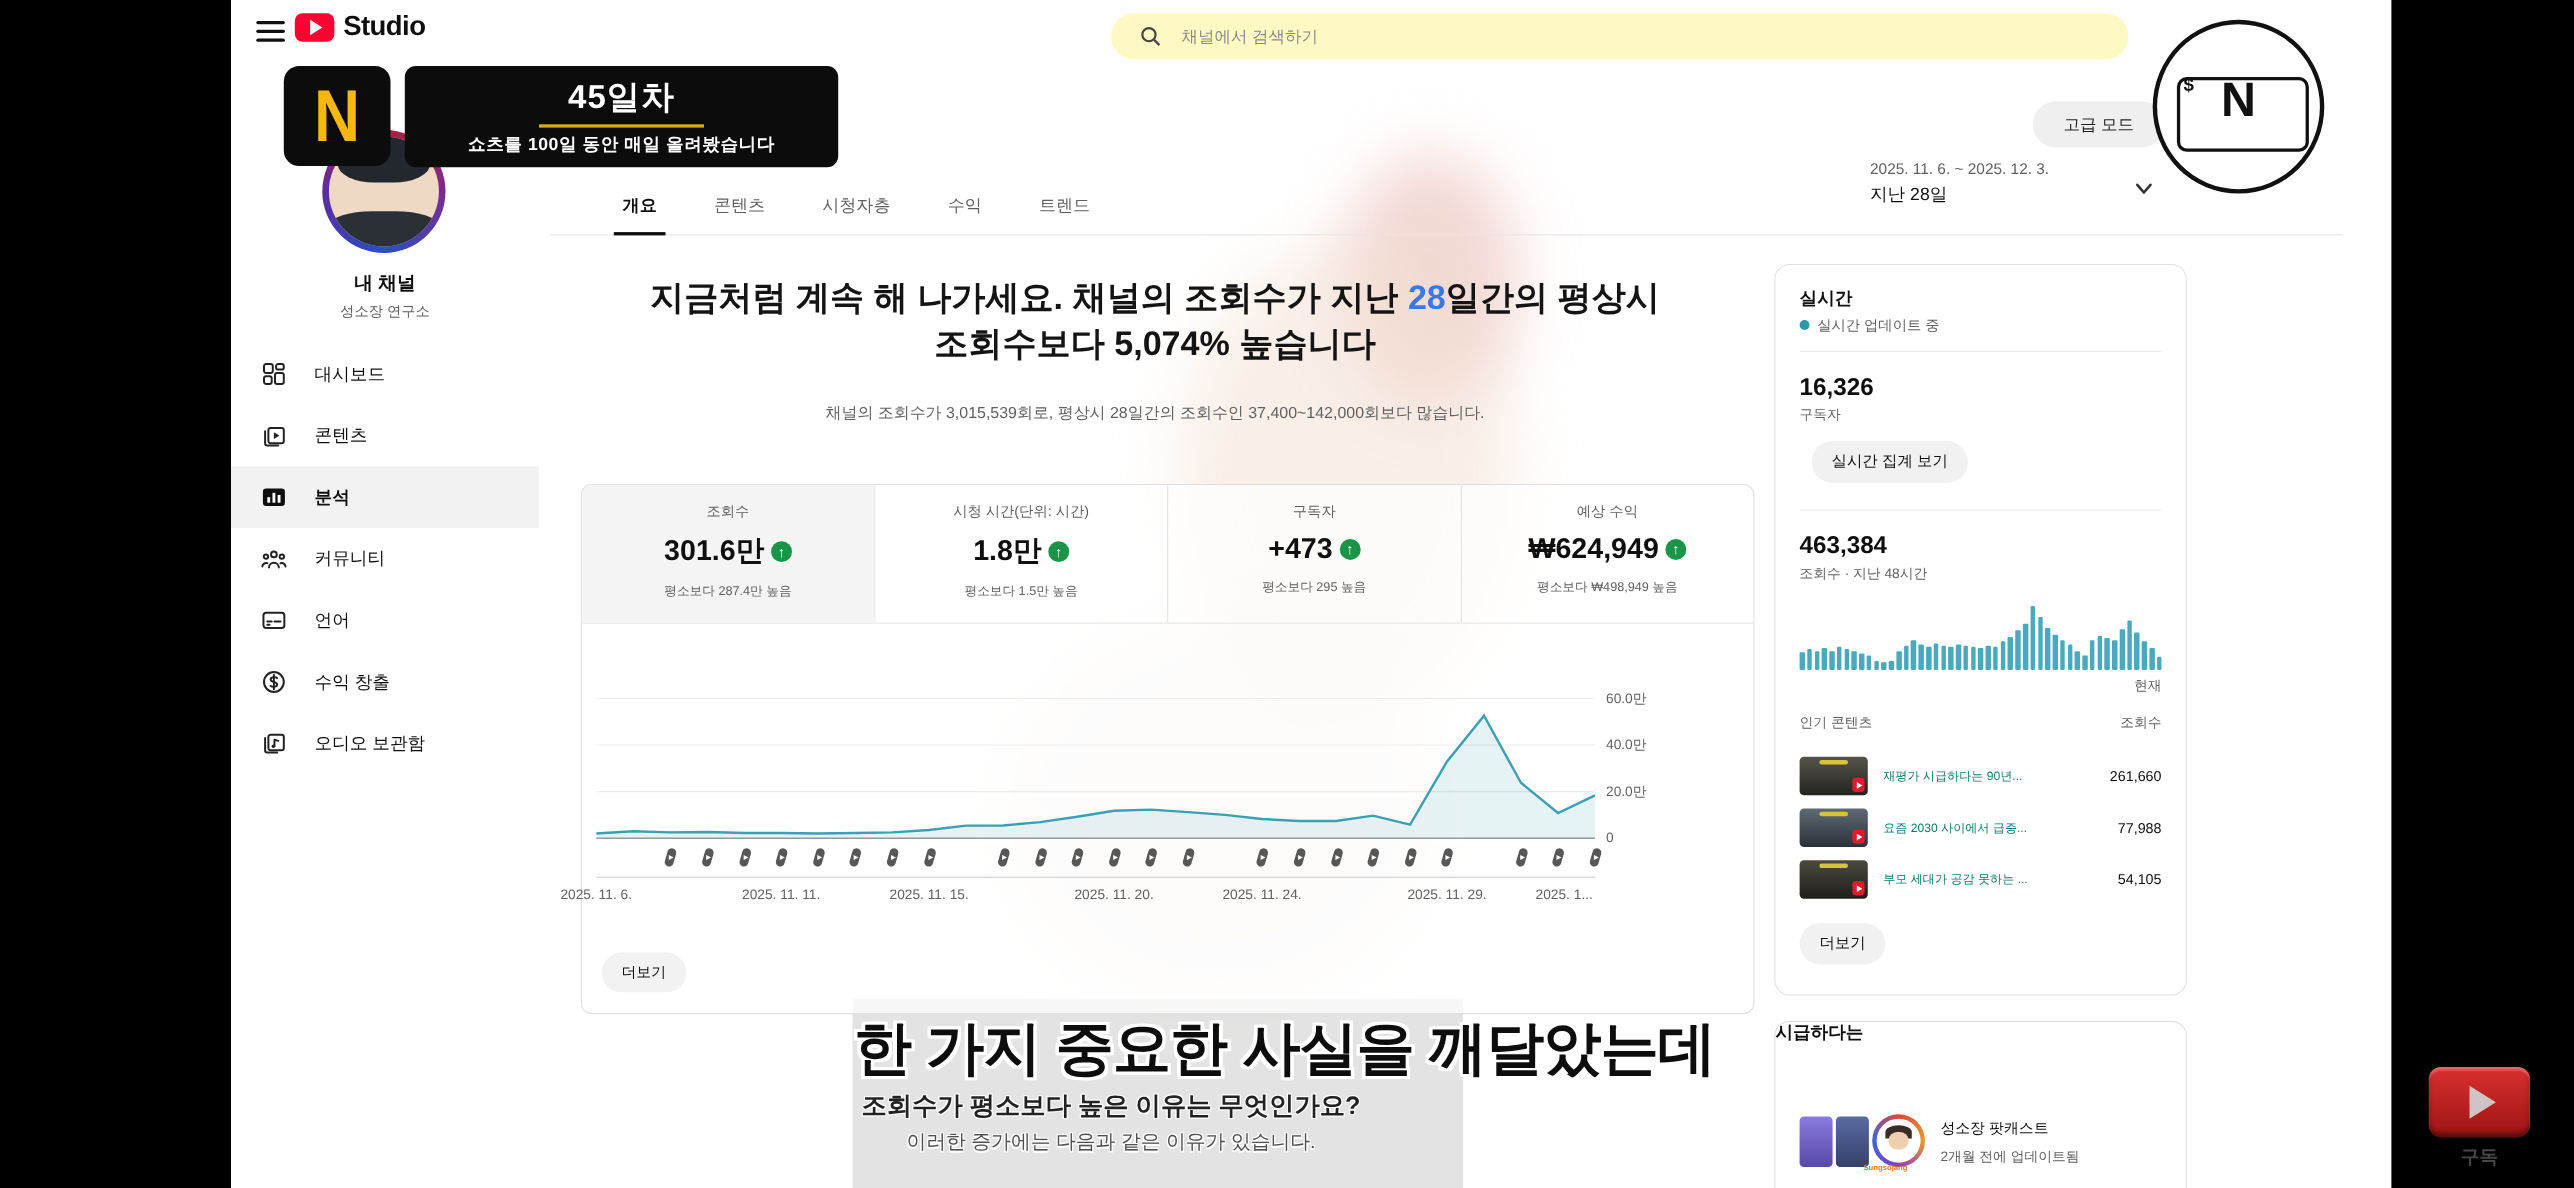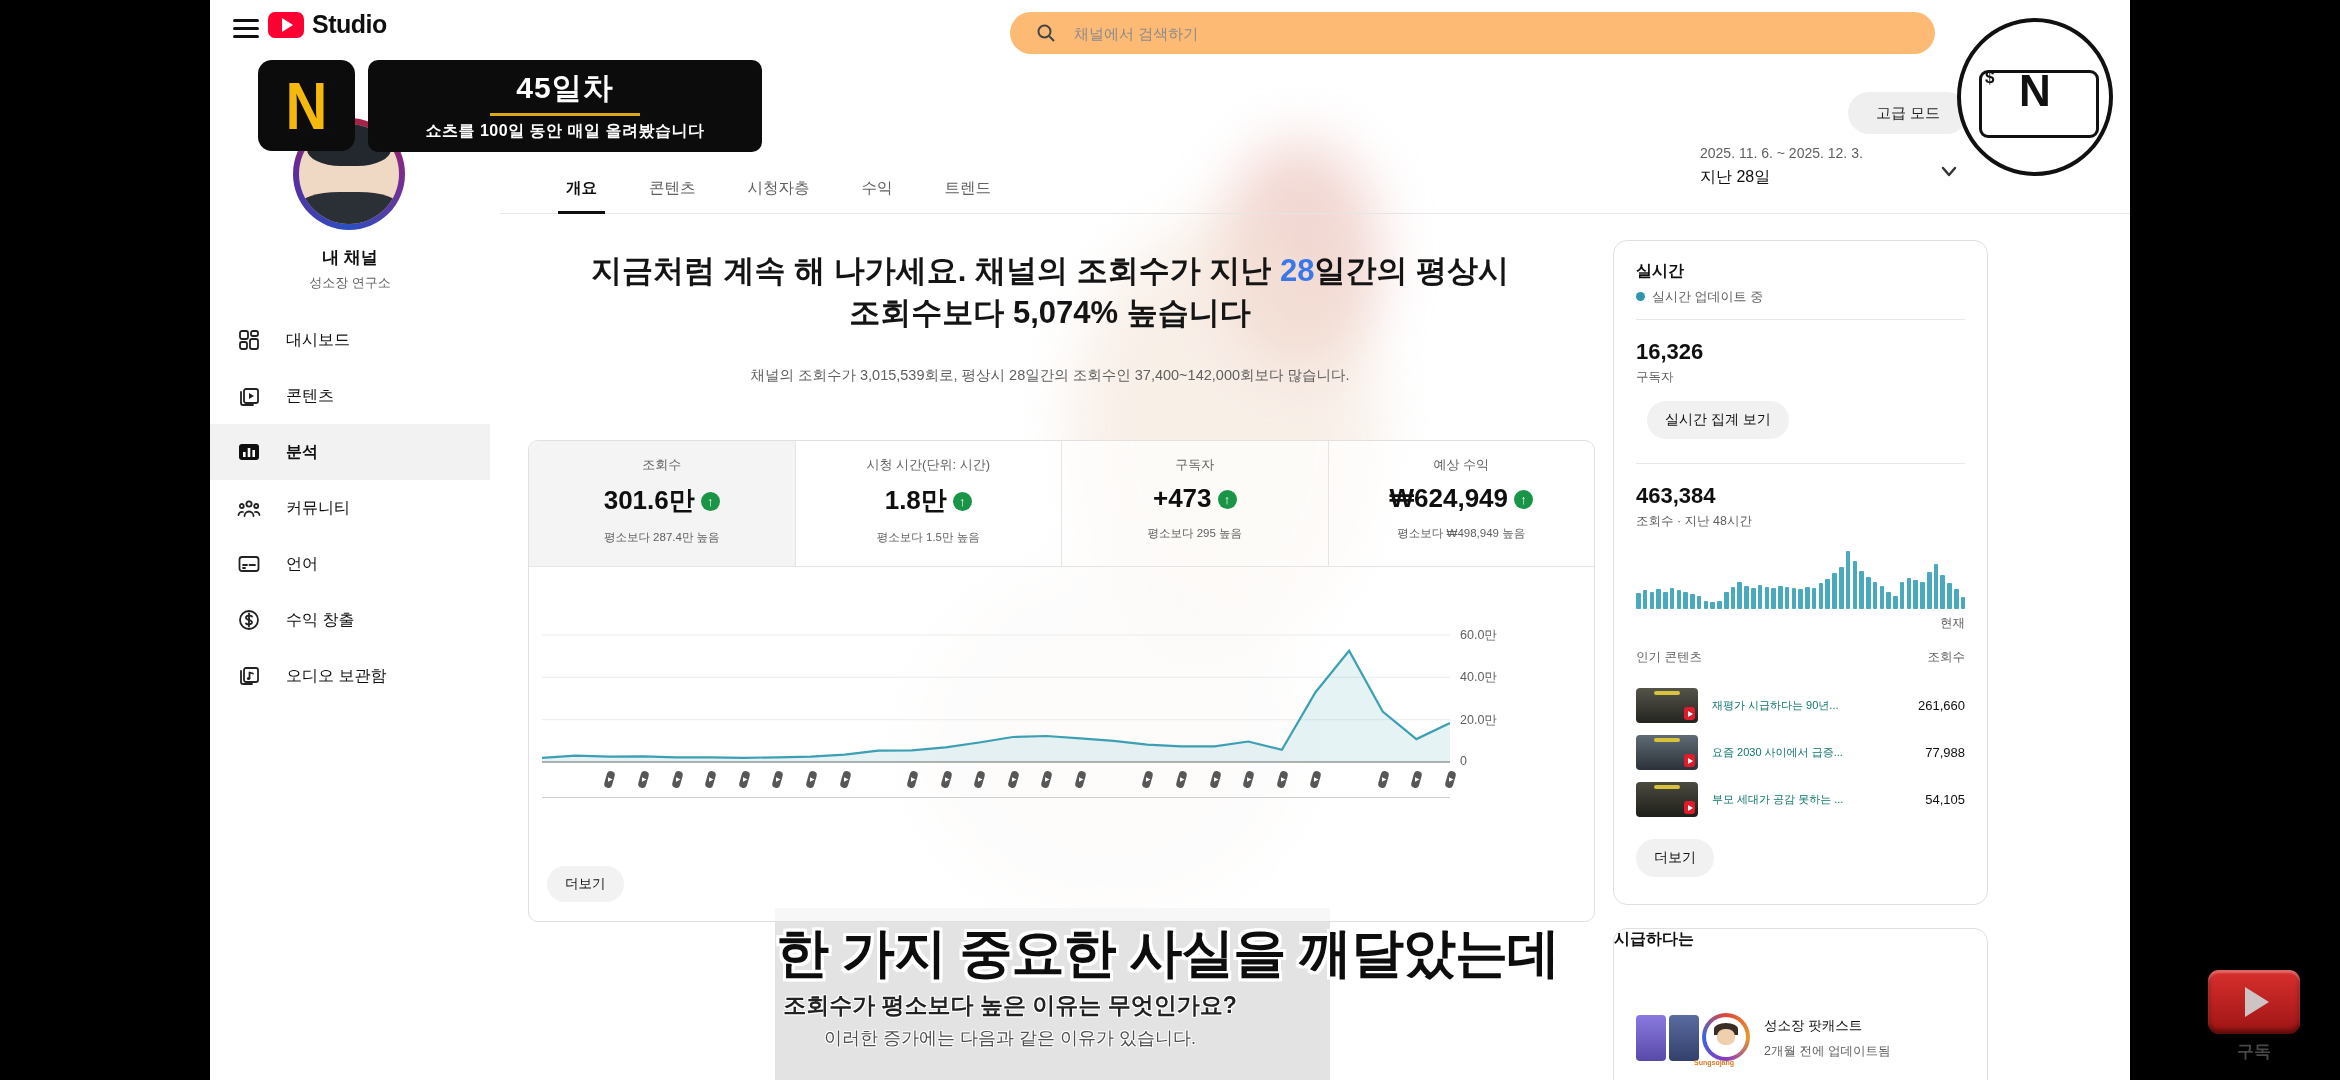--- a/index.html
+++ b/index.html
@@ -1,24 +1,24 @@
 <!DOCTYPE html>
 <html><head>
 <meta charset="utf-8">
 <style>
   html,body{margin:0;padding:0;background:#000;width:2340px;height:1080px;overflow:hidden;
     font-family:"Liberation Sans",sans-serif;-webkit-font-smoothing:antialiased;}
-  .screen{position:absolute;left:210px;top:0;width:1920px;height:1080px;background:#fff;overflow:hidden;}
+  .screen{position:absolute;left:210px;top:0;width:1920px;height:1080px;background:#fff;overflow:hidden;padding-left:44px;}
   .abs{position:absolute;}
   
   .hamburger span{display:block;width:26px;height:3px;background:#0f0f0f;border-radius:2px;margin:5px 0;}
   .yt-logo{width:36px;height:26px;background:#ff0033;border-radius:7px;display:flex;align-items:center;justify-content:center;}
   .yt-logo .tri{width:0;height:0;border-left:11px solid #fff;border-top:7px solid transparent;border-bottom:7px solid transparent;margin-left:2px;}
   .studio-txt{font-size:25px;font-weight:bold;color:#0f0f0f;letter-spacing:-0.5px;}
-  .search-pill{left:800px;top:12px;width:925px;height:42px;background:#fdba74;border-radius:21px;display:flex;align-items:center;padding-left:26px;box-sizing:border-box;}
+  .search-pill{left:800px;top:12px;width:925px;height:42px;background:#fef9c3;border-radius:21px;display:flex;align-items:center;padding-left:26px;box-sizing:border-box;}
   .search-pill input{border:none;background:transparent;outline:none;font-size:15px;color:#333;width:800px;margin-left:16px;font-family:inherit;}
   .search-pill input::placeholder{color:#8a8a8a;}
   
   .n-badge{left:48px;top:60px;width:97px;height:91px;background:#0c0c0c;border-radius:14px;display:flex;align-items:center;justify-content:center;z-index:40;}
   .n-badge b{color:#f5b80c;font-size:58px;font-weight:900;transform:scaleY(1.15);}
   .banner{left:158px;top:60px;width:394px;height:92px;background:#0c0c0c;border-radius:10px;z-index:40;text-align:center;color:#fff;}
   .banner .t1{font-size:30px;font-weight:900;margin-top:8px;letter-spacing:1px;}
   .banner .rule{width:150px;height:3px;background:#d9a918;margin:4px auto 5px;}
   .banner .t2{font-size:16px;font-weight:800;letter-spacing:0.5px;}
   .sticker{left:1747px;top:18px;width:156px;height:158px;border-radius:50%;background:#fff;border:4px solid #111;z-index:50;box-sizing:border-box;}
@@ -376,20 +376,29 @@
       <span class="sic" style="left: 867.37px;"><svg width="15" height="22" viewBox="0 0 15 22">
           <rect x="3.5" y="2" width="8" height="17" rx="4" fill="#575757" transform="rotate(16 7.5 10.5)"></rect>
           <polygon points="6,8.2 10.5,10.5 6,12.8" fill="#fff"></polygon>
         </svg></span>
       <span class="sic" style="left: 901px;"><svg width="15" height="22" viewBox="0 0 15 22">
           <rect x="3.5" y="2" width="8" height="17" rx="4" fill="#575757" transform="rotate(16 7.5 10.5)"></rect>
           <polygon points="6,8.2 10.5,10.5 6,12.8" fill="#fff"></polygon>
         </svg></span>
     </div>
   <div class="abs axis2"></div>
+  <div class="abs" id="xticks" style="left:332px;top:806px;width:908px;height:20px;z-index:4;">
+      <span class="xlab" style="left: 0px;">2025. 11. 6.</span>
+      <span class="xlab" style="left: 168.148px;">2025. 11. 11.</span>
+      <span class="xlab" style="left: 302.667px;">2025. 11. 15.</span>
+      <span class="xlab" style="left: 470.815px;">2025. 11. 20.</span>
+      <span class="xlab" style="left: 605.333px;">2025. 11. 24.</span>
+      <span class="xlab" style="left: 773.481px;">2025. 11. 29.</span>
+      <span class="xlab" style="left: 880px;">2025. 1...</span>
+    </div>
   <button class="abs more-btn" style="left:337px;top:866px;z-index:4;">더보기</button>
 
   <div class="abs rt-card">
     <div class="inner rt-title" style="top:20px;">실시간</div>
     <div class="inner" style="top:46px;">
       <span class="live-dot"></span><span class="rt-sub">실시간 업데이트 중</span>
     </div>
     <div class="divider" style="top:78px;"></div>
     <div class="inner big-num" style="top:98px;">16,326</div>
     <div class="inner sm-gray" style="top:128px;">구독자</div>

